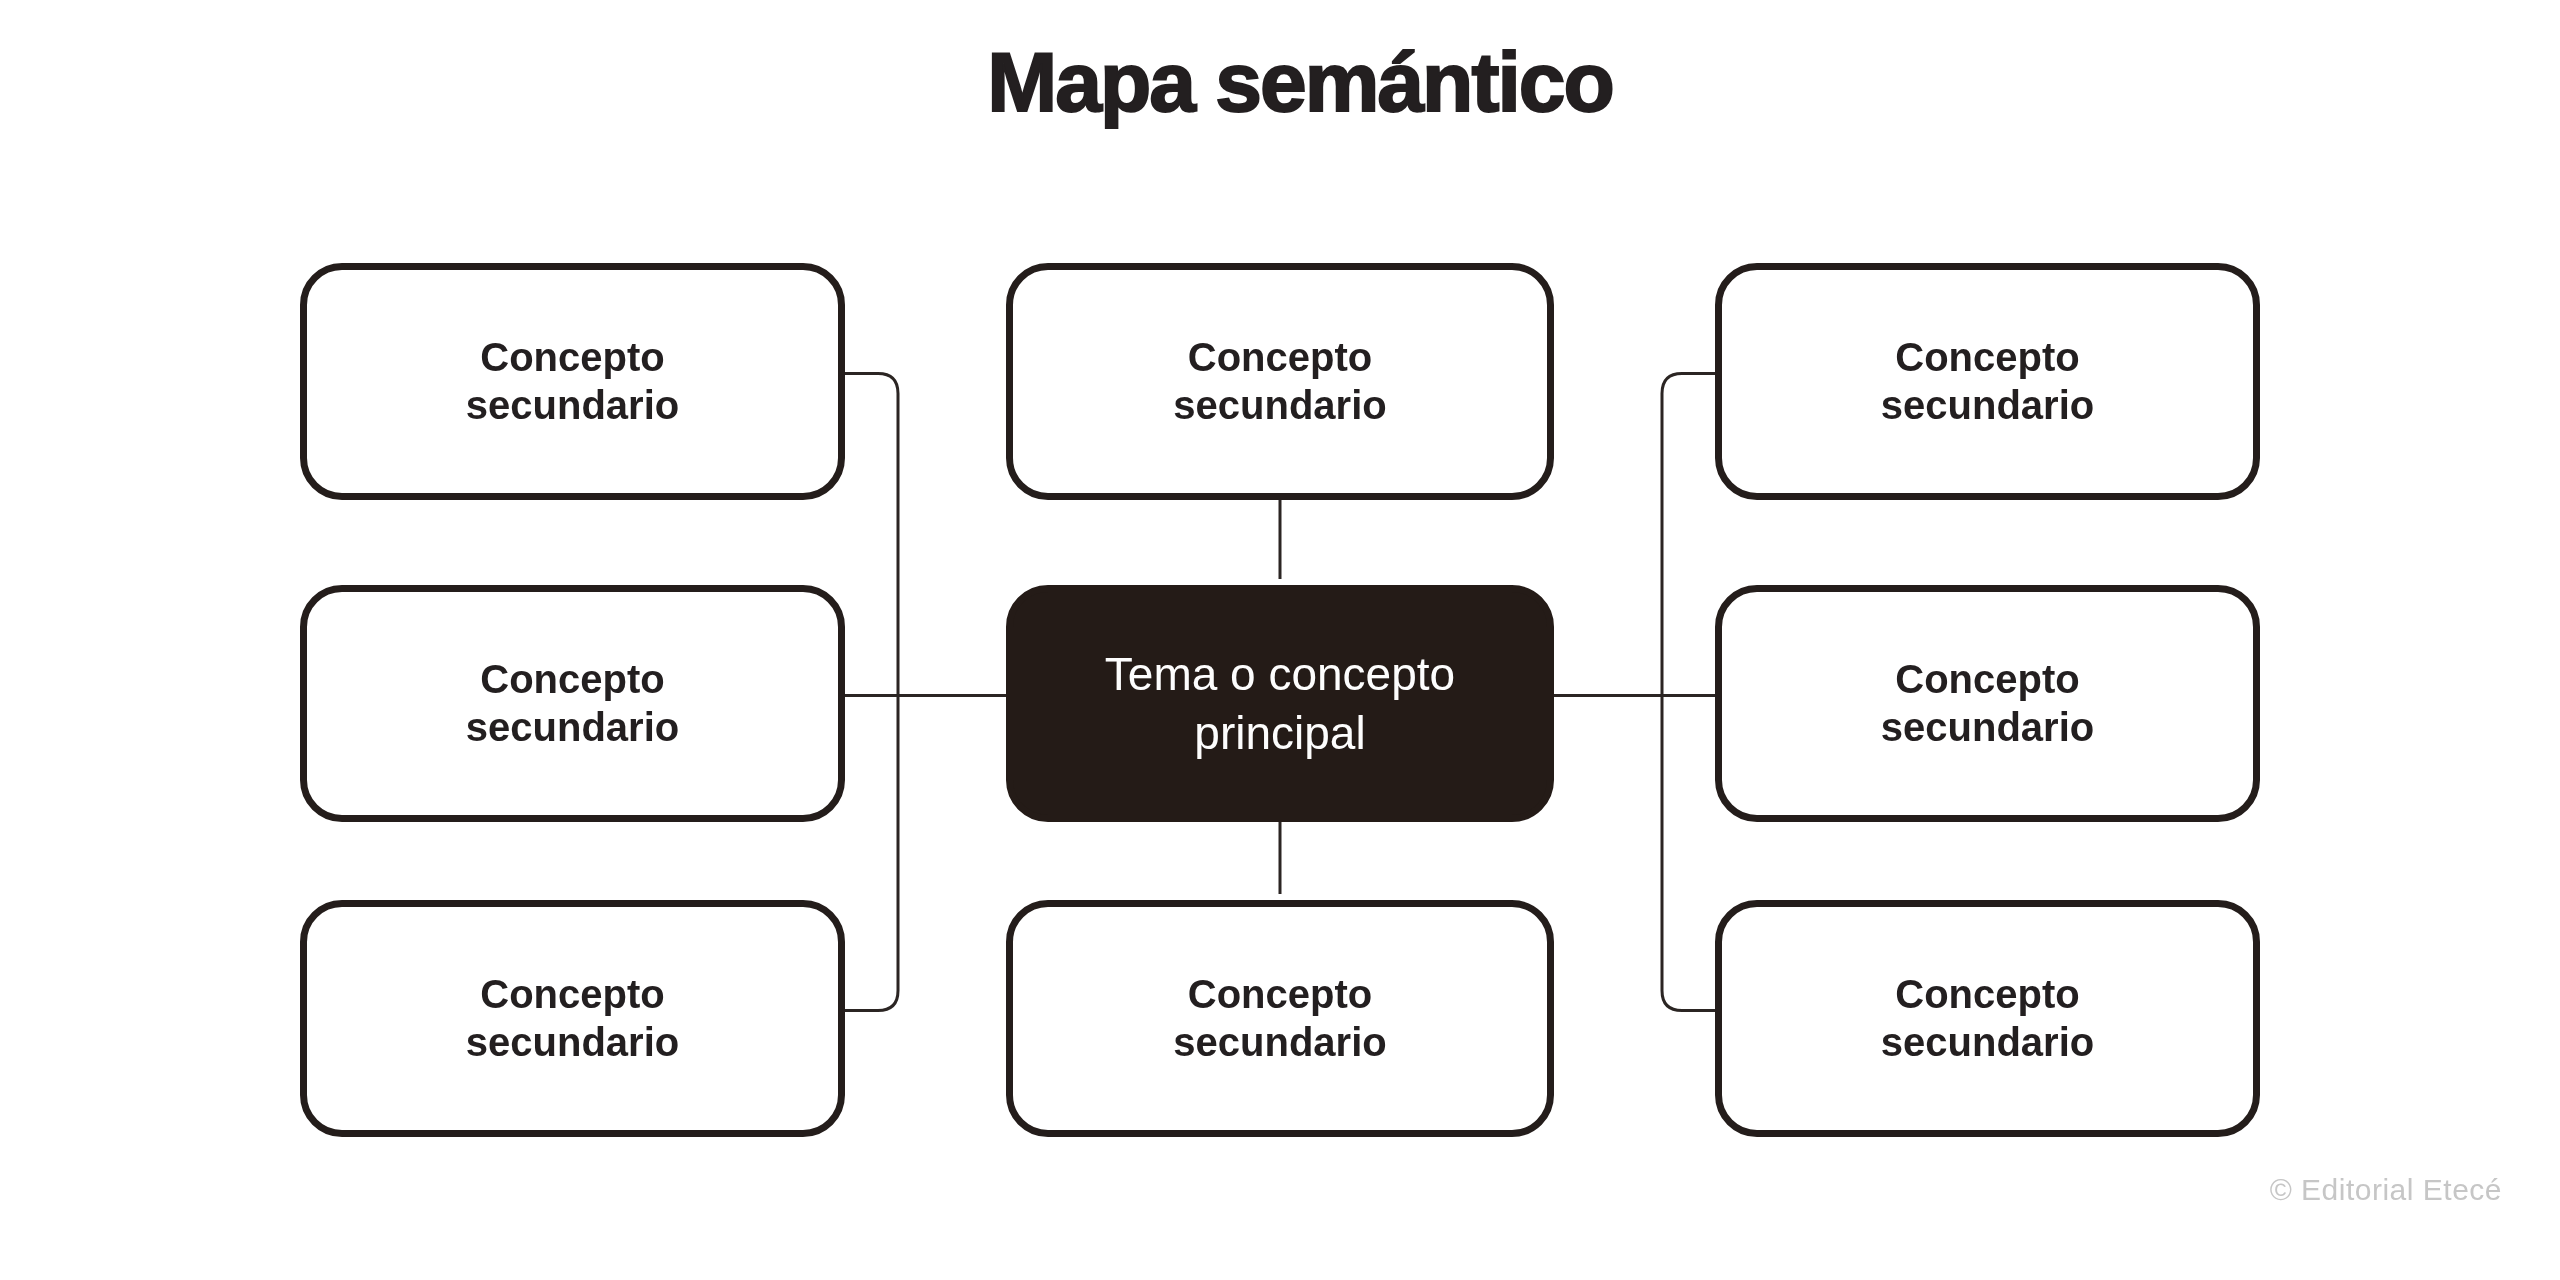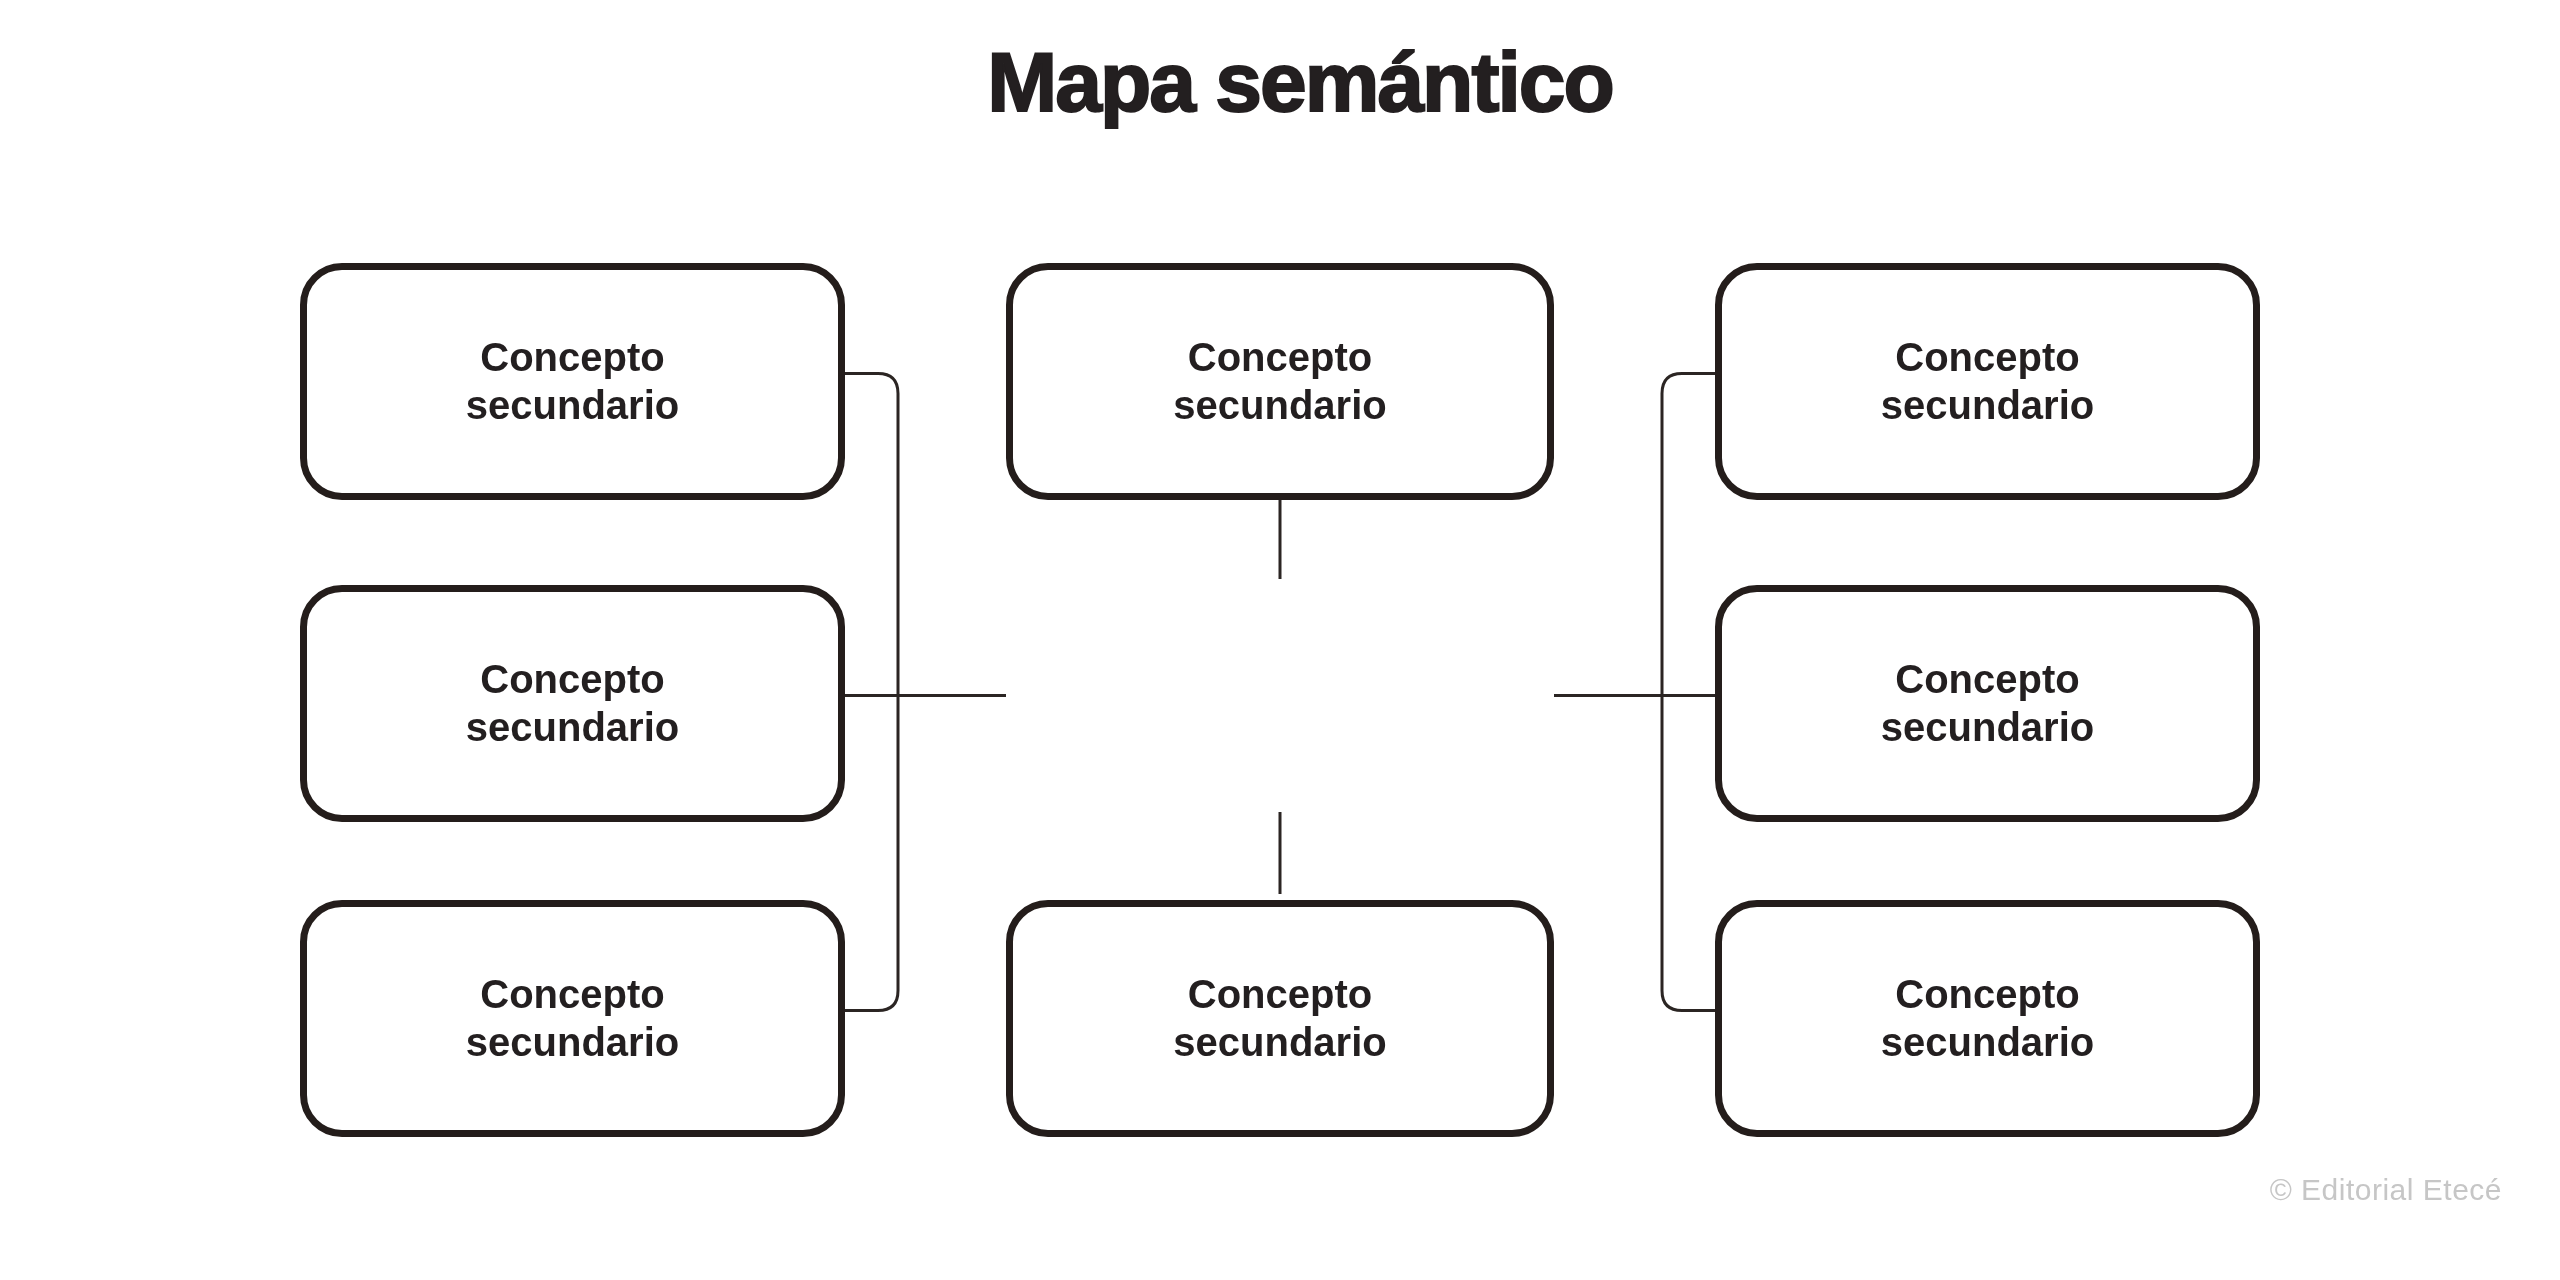--- a/index.html
+++ b/index.html
@@ -64,20 +64,23 @@
   <div class="node col1 row2">
     <span class="sec-label">Concepto secundario</span>
   </div>
   <div class="node col1 row3">
     <span class="sec-label">Concepto secundario</span>
   </div>
 
   <div class="node col2 row1">
     <span class="sec-label">Concepto secundario</span>
   </div>
+  <div class="node main col2 row2">
+    <span class="main-label">Tema o concepto principal</span>
+  </div>
   <div class="node col2 row3">
     <span class="sec-label">Concepto secundario</span>
   </div>
 
   <div class="node col3 row1">
     <span class="sec-label">Concepto secundario</span>
   </div>
   <div class="node col3 row2">
     <span class="sec-label">Concepto secundario</span>
   </div>

